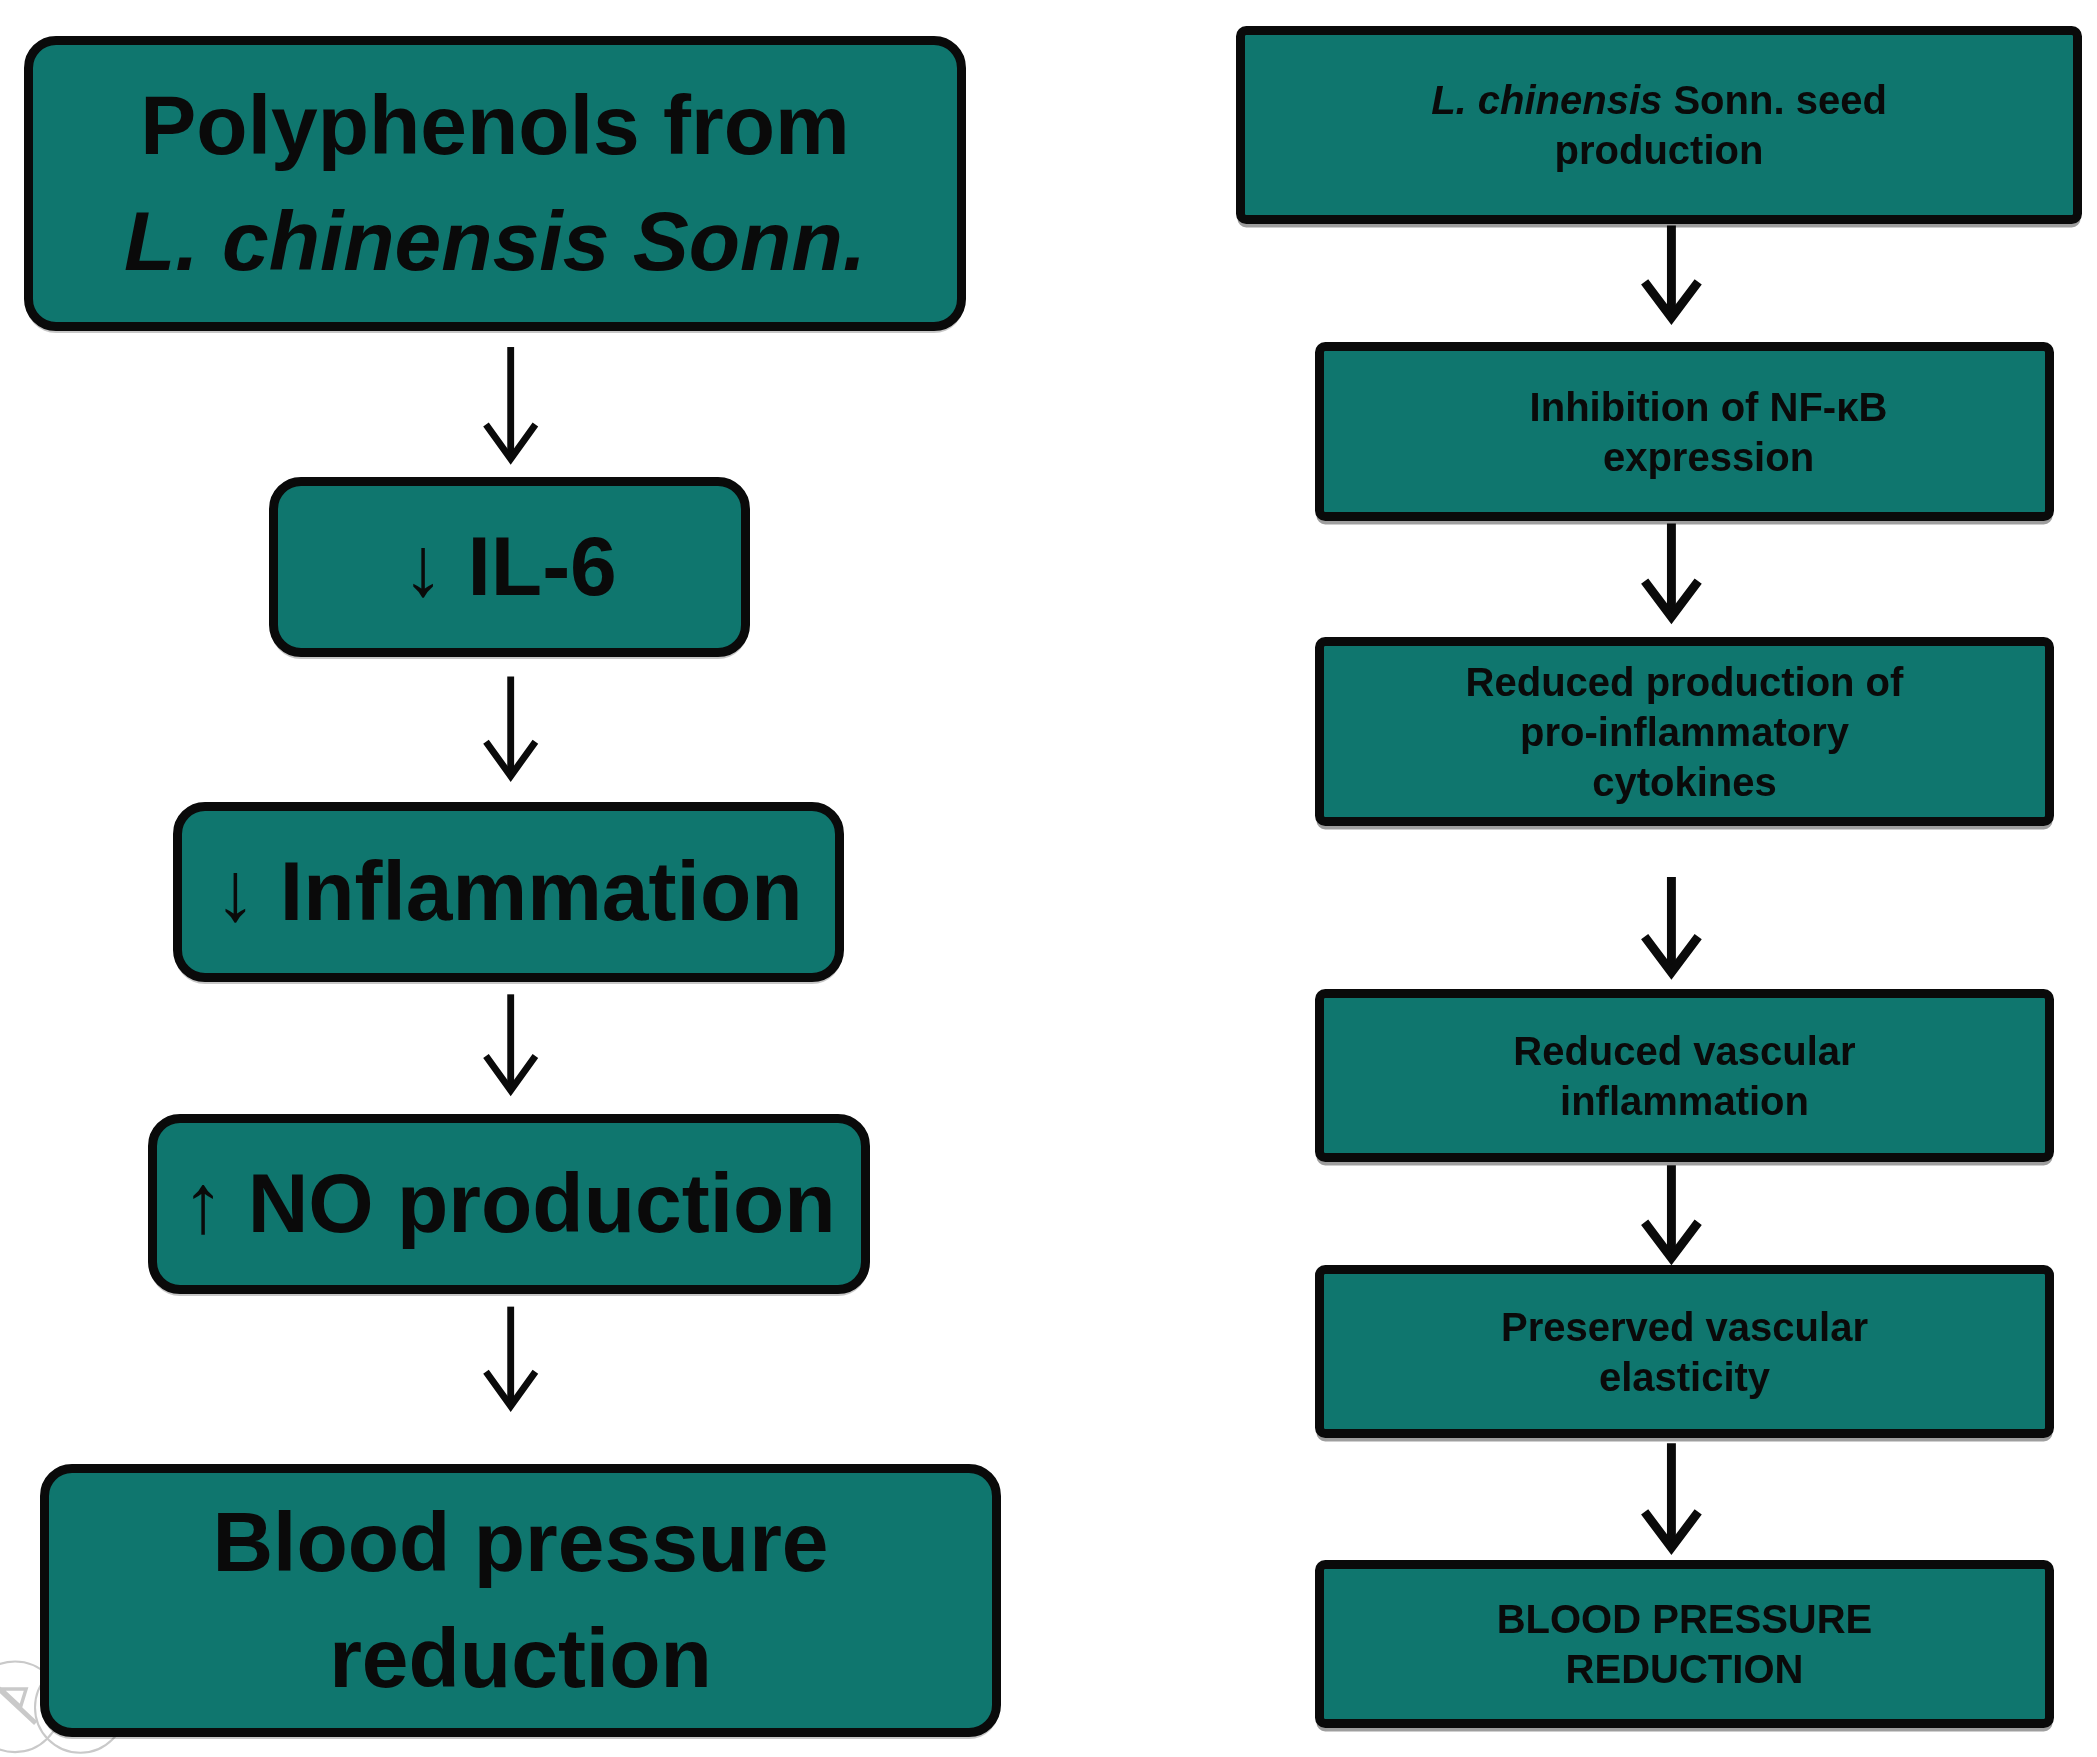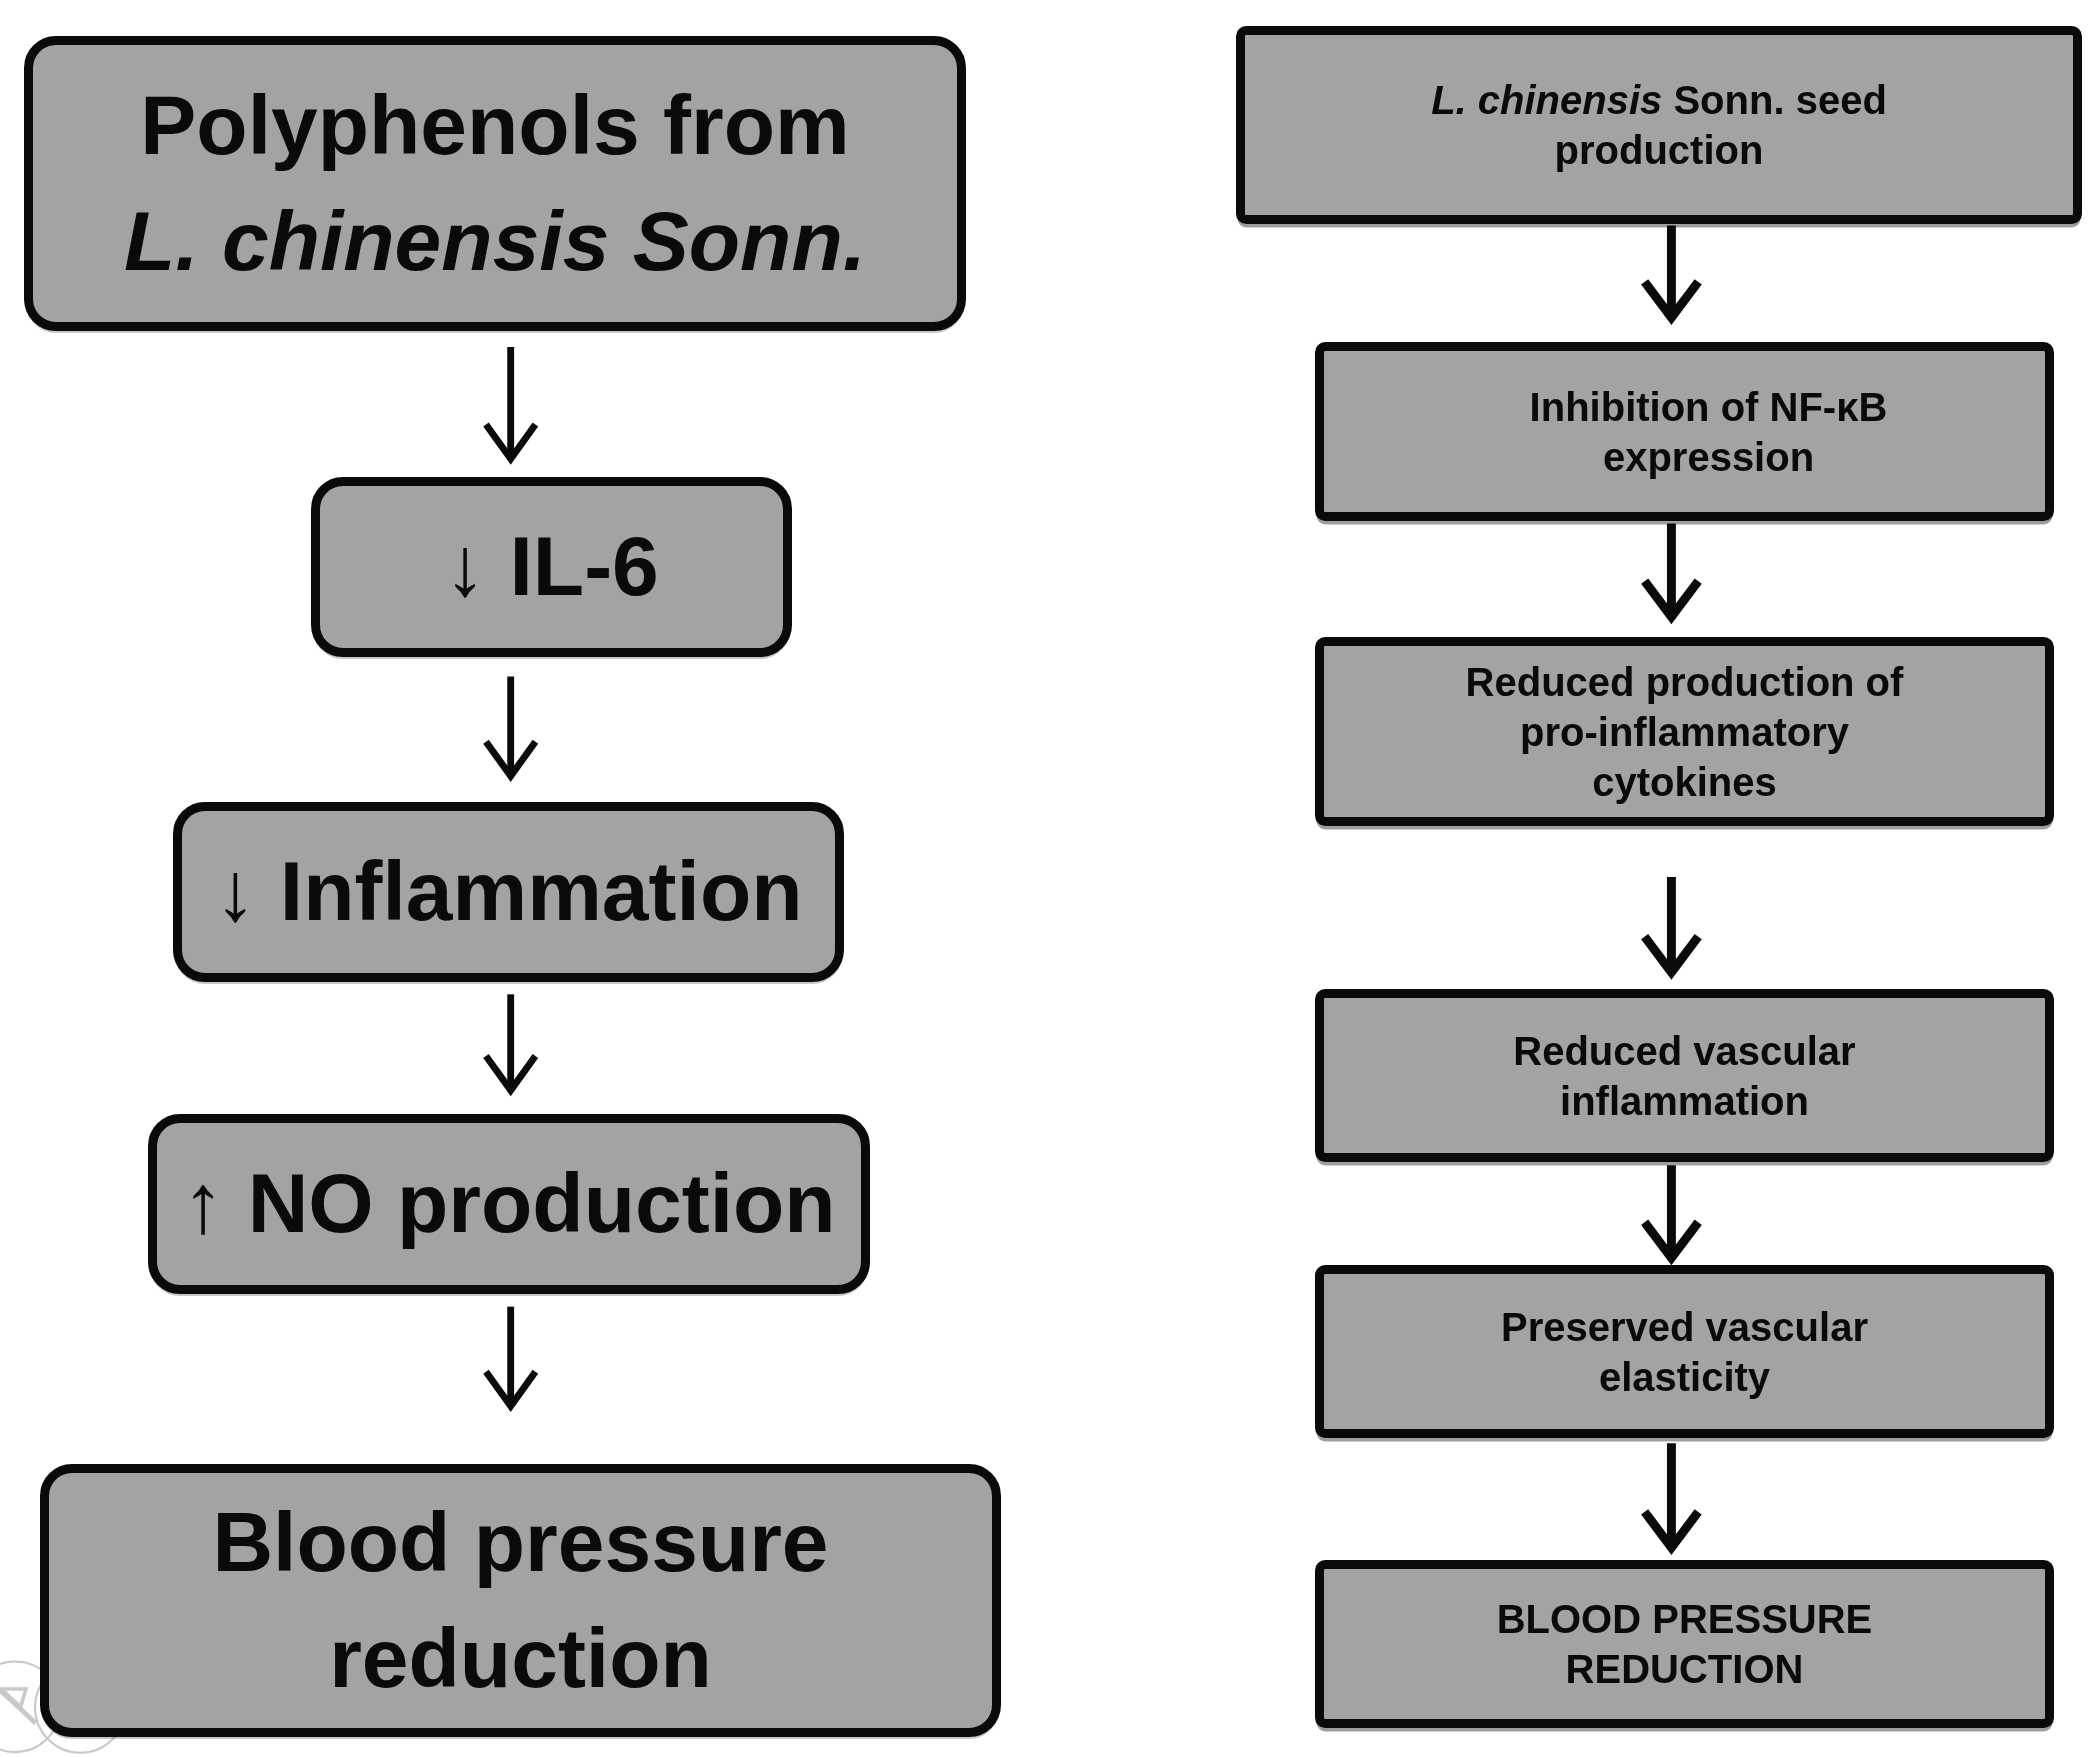--- a/index.html
+++ b/index.html
@@ -18,21 +18,21 @@
   }
   .overlay {
     position: absolute;
     left: 0; top: 0;
     width: 2097px; height: 1758px;
     pointer-events: none;
   }
   .box {
     position: absolute;
     box-sizing: border-box;
-    background: #a3a3a3;
+    background: #0f766e;
     border: 9px solid #0a0a0a;
     display: flex;
     flex-direction: column;
     align-items: center;
     justify-content: center;
     text-align: center;
     font-weight: 700;
     color: #0a0a0a;
   }
   .box.round {
@@ -104,21 +104,21 @@
       <circle class="wm" cx="117" cy="2487" r="10" stroke-width="4"></circle>
       <circle class="wm" cx="143" cy="2487" r="10" stroke-width="4"></circle>
     </g>
   </svg>
 
   <div class="box round left-text" style="left:24px; top:36px; width:942px; height:295px;">
     <div class="line">Polyphenols from</div>
     <div class="line italic">L. chinensis Sonn.</div>
   </div>
 
-  <div class="box round left-text" style="left:269px; top:477px; width:481px; height:180px;margin-left:42px;">
+  <div class="box round left-text" style="left:269px; top:477px; width:481px; height:180px;">
     <div class="line">↓ IL-6</div>
   </div>
 
   <div class="box round left-text" style="left:173px; top:802px; width:671px; height:180px;">
     <div class="line">↓ Inflammation</div>
   </div>
 
   <div class="box round left-text" style="left:148px; top:1114px; width:722px; height:180px;">
     <div class="line">↑ NO production</div>
   </div>

